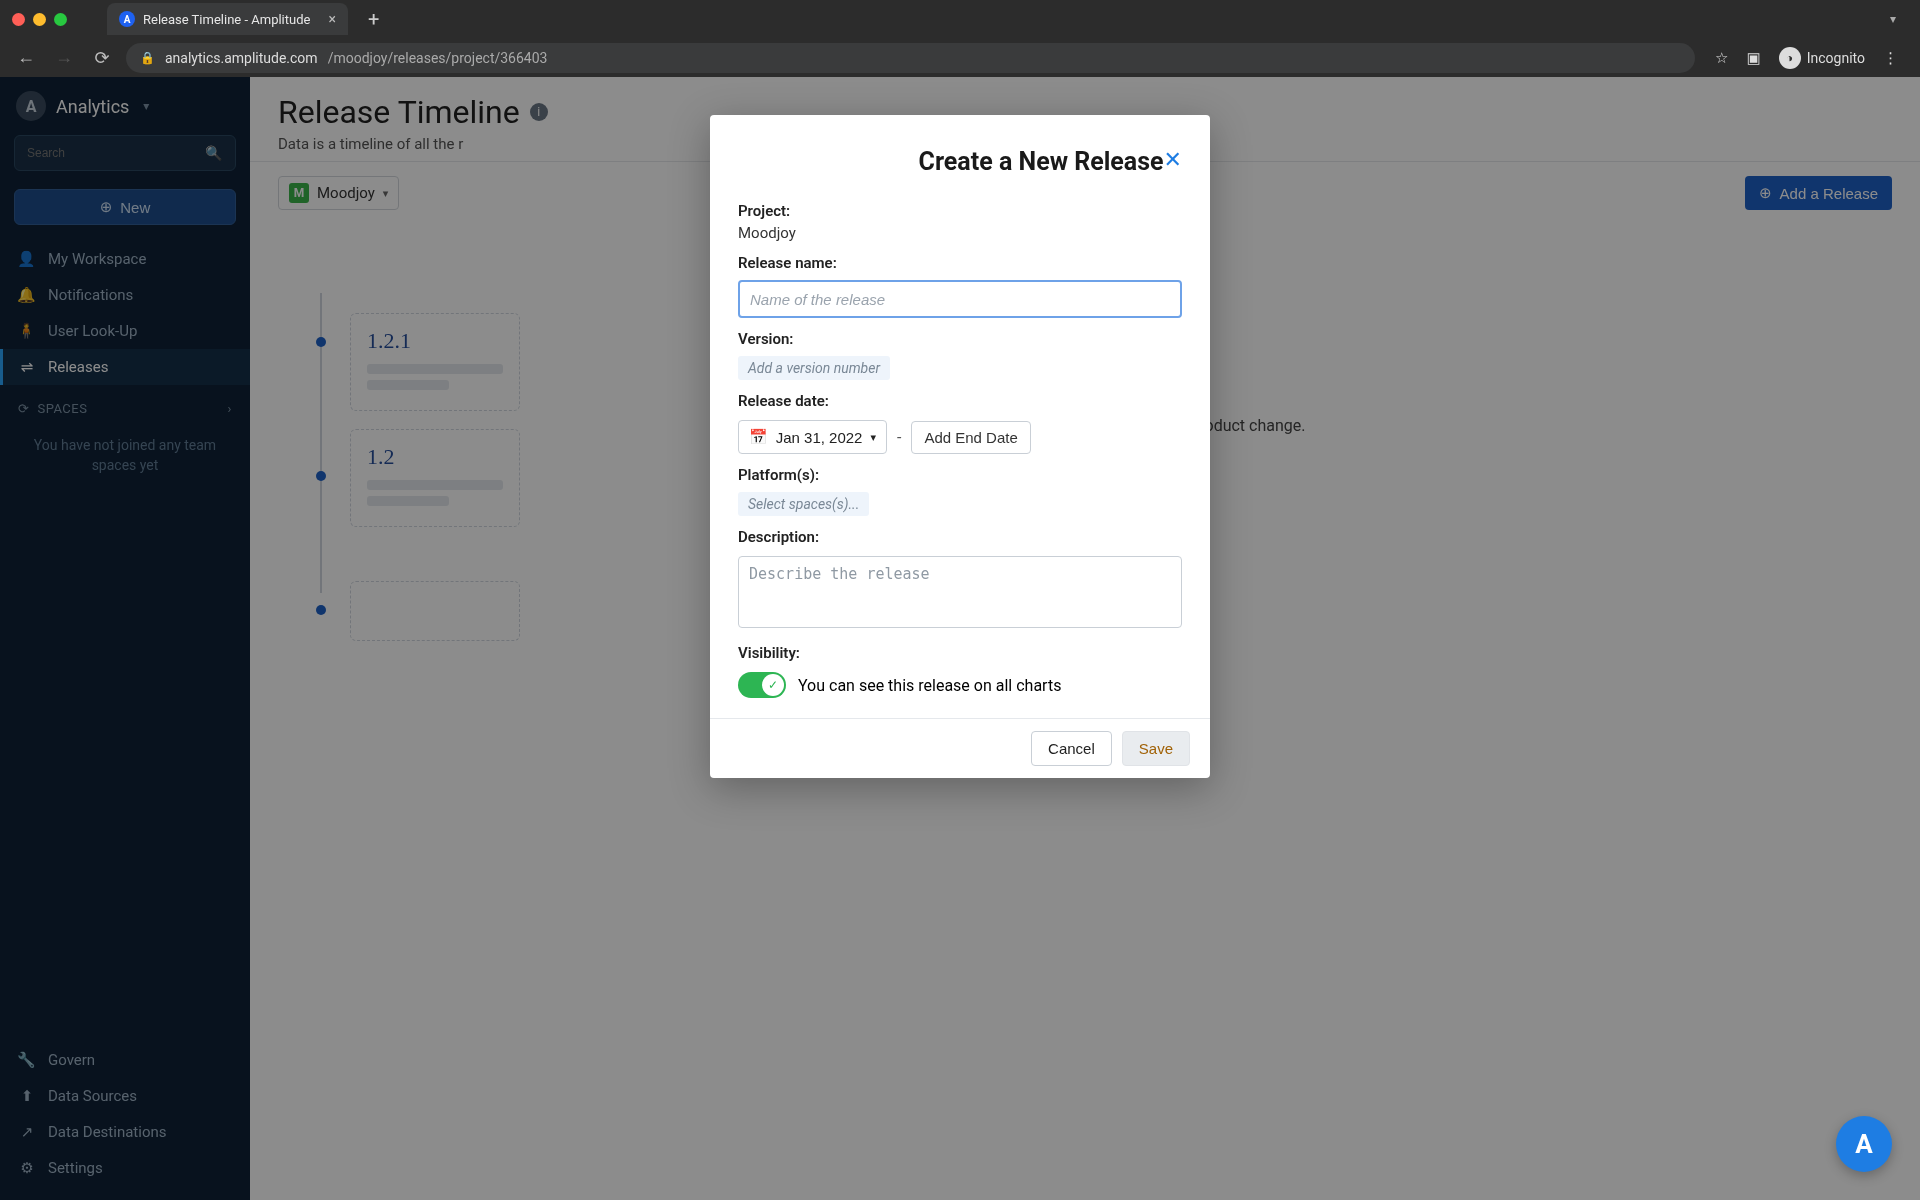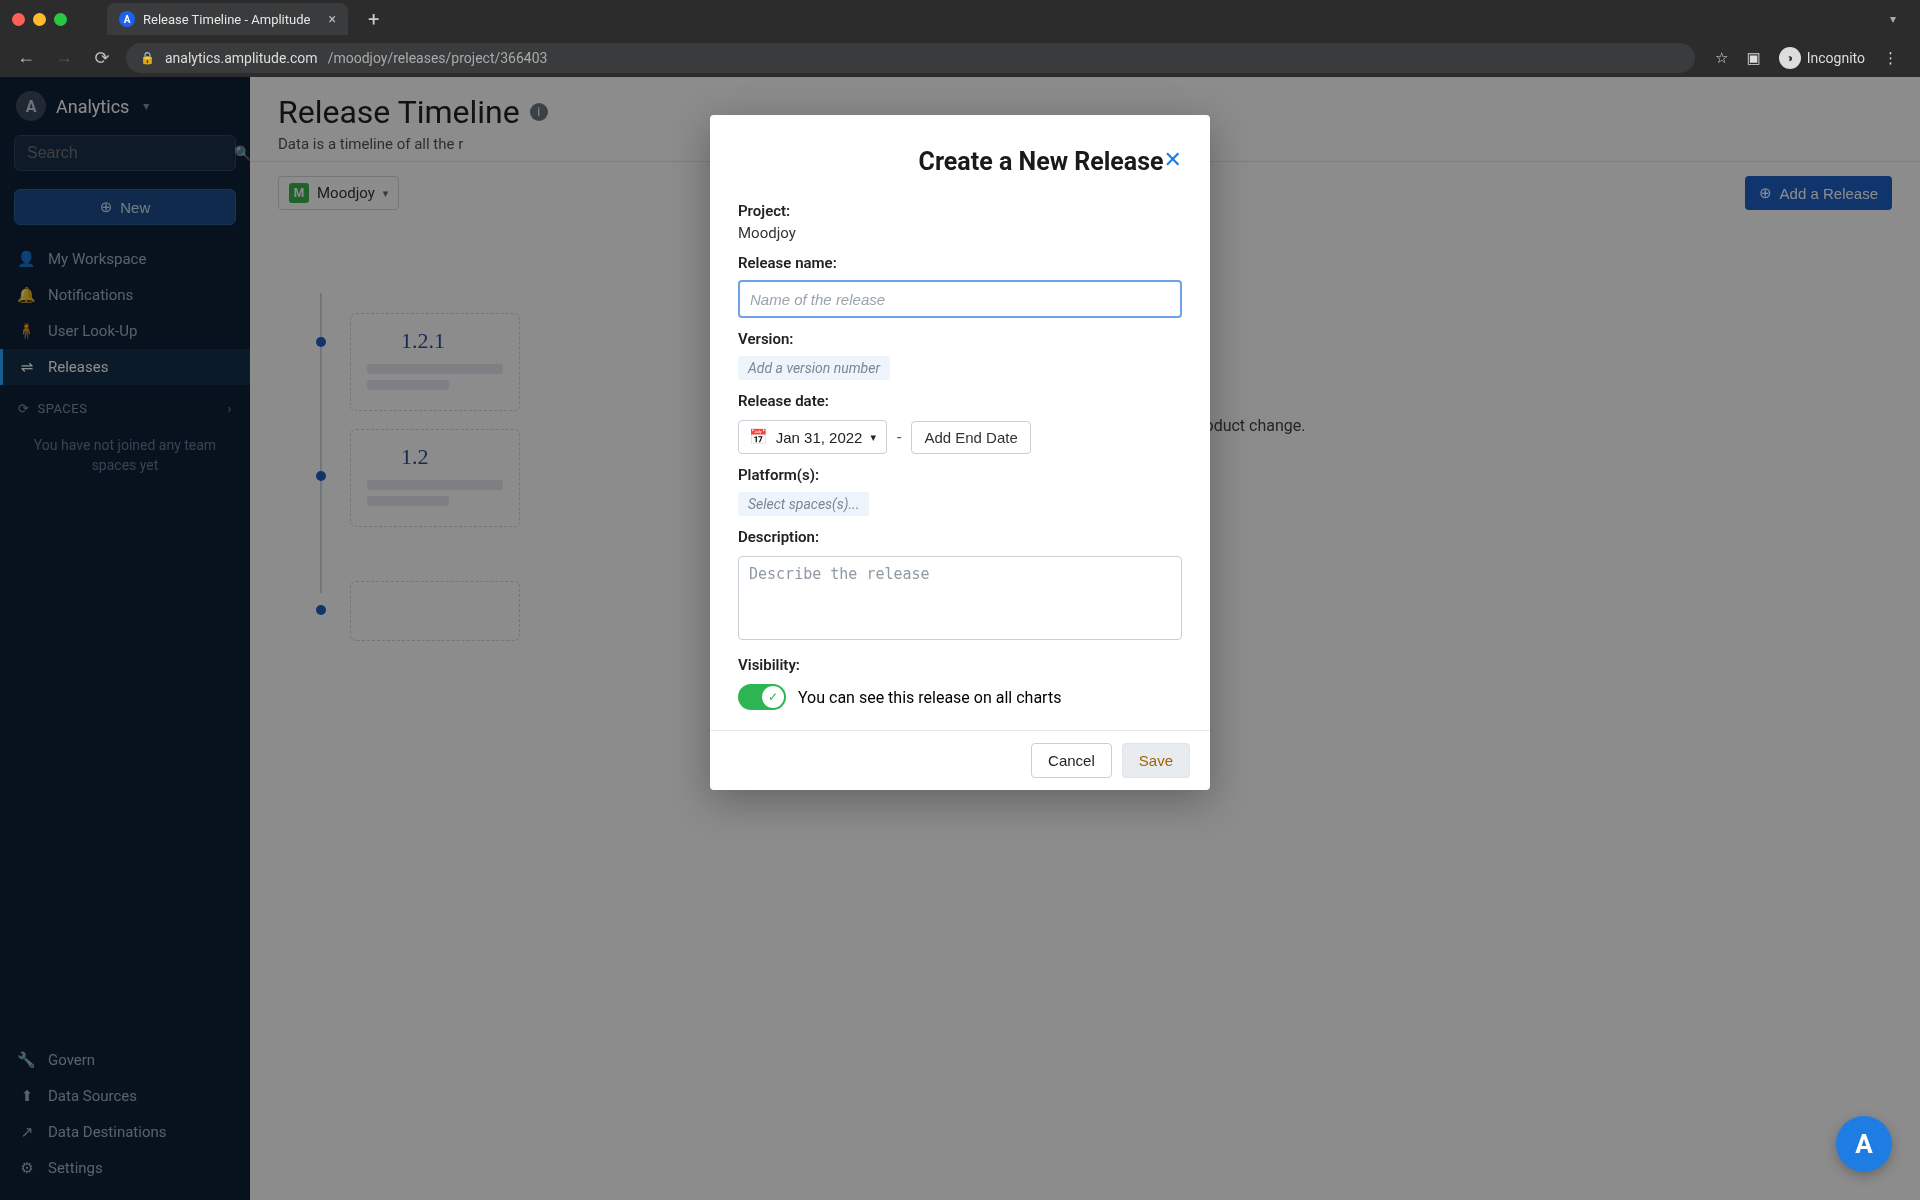--- a/index.html
+++ b/index.html
@@ -29,21 +29,21 @@
 
   
   .app { position:relative; width:100%; height: calc(1200px - 77px); background:#fff; }
 
   .sidebar { position:absolute; left:0; top:0; bottom:0; width:250px; background:#0f2237; color:#c3d0dd; display:flex; flex-direction:column; }
   .brand { display:flex; align-items:center; gap:10px; padding:14px 16px; font-size:18px; color:#fff; }
   .brand-logo { width:30px;height:30px;border-radius:50%;background:#3a4a5d;display:flex;align-items:center;justify-content:center;font-weight:bold;font-size:16px;color:#c8d4df;}
   .brand-chevron{ color:#7e93a7; font-size:12px; margin-left:4px;}
   .search-wrap{ padding:0 14px 12px;}
   .search-box{ display:flex; align-items:center; background:#1a3147; border:1px solid #2a4761; border-radius:6px; height:36px; padding:0 12px; color:#9fb3c6; font-size:14px;}
-  .search-box input{ flex:1; background:transparent; border:none; color:#7dd3fc; font-size:16px; outline:none;}
+  .search-box input{ flex:1; background:transparent; border:none; color:#7dd3fc; font-size:12px; outline:none;}
   .search-icon{color:#7e93a7; font-size:14px;}
   .new-btn-wrap{ padding: 6px 14px 16px;}
   .new-btn{ width:100%; height:36px; border-radius:6px; background:#1e4e8c; color:#cfe1f5; border:1px solid #325f97; font-size:15px; display:flex; align-items:center; justify-content:center; gap:8px;}
   .nav-list{ list-style:none; }
   .nav-item{ display:flex; align-items:center; gap:12px; padding:9px 18px; color:#9fb3c6; font-size:15px; cursor:pointer;}
   .nav-item.active{ background:#14304a; color:#fff; border-left:3px solid #2da8ff; padding-left:15px;}
   .sect-head{ padding:16px 18px 6px; color:#7e93a7; font-size:13px; letter-spacing:.5px; display:flex; justify-content:space-between; align-items:center;}
   .sect-head .chev{color:#7e93a7;}
   .spaces-empty{ color:#627d96; font-size:14px; text-align:center; padding:14px 24px; line-height:1.4;}
   .sidebar .flexgrow{flex:1;}
@@ -59,21 +59,21 @@
   .proj-chip{ display:flex; align-items:center; gap:8px; border:1px solid #d4d8dd; border-radius:4px; padding:6px 10px; font-size:15px; color:#333;}
   .proj-chip .sq{ width:20px;height:20px;background:#3bb54a;border-radius:3px;color:#fff;display:flex;align-items:center;justify-content:center;font-size:12px;font-weight:bold;}
   .toolbar .spacer{flex:1;}
   .add-release-btn{ background:#1e61c6; color:#fff; border:none; border-radius:4px; padding:8px 14px; font-size:15px; display:flex; align-items:center; gap:8px;}
 
   .content-area{ position:absolute; inset: 126px 0 0 0; }
   .timeline-ghost{ position:absolute; left:70px; top:90px; }
   .tl-line{ position:absolute; left:0; top:0; bottom:-300px; width:2px; background:#cfd6de;}
   .tl-dot{ position:absolute; left:-4px; width:10px; height:10px; border-radius:50%; background:#1e61c6;}
   .tl-card{ position:absolute; left:30px; width:170px; background:#fff; border:1px dashed #cfd6de; border-radius:6px; padding:14px 16px;}
-  .tl-card .ver{ color:#274f9c; font-size:22px; font-family: Georgia, serif; margin-bottom:10px;margin-left:34px;}
+  .tl-card .ver{ color:#274f9c; font-size:22px; font-family: Georgia, serif; margin-bottom:10px;}
   .tl-card .bar{ height:10px; background:#e4e8ed; border-radius:3px; margin:6px 0;}
   .tl-card .bar.short{width:60%;}
   .promo{ position:absolute; left:640px; right:40px; top:168px; }
   .promo h2{ font-size:22px; font-weight:600; color:#222; margin-bottom:18px;}
   .promo p{ color:#444; font-size:16px; margin:6px 0; line-height:1.5;}
 
   
   .overlay{ position:absolute; inset:0; background:rgba(0,0,0,.45);}
   .modal{ position:absolute; left:50%; top:38px; transform:translateX(-50%); width:500px; background:#fff; border-radius:4px; box-shadow:0 10px 40px rgba(0,0,0,.3); }
   .modal-head{ padding:32px 28px 6px; display:flex; justify-content:flex-end; align-items:flex-start;}
@@ -82,21 +82,21 @@
   .modal-body{ padding: 8px 28px 20px; }
   .field-label{ font-size:15px; font-weight:600; color:#222; margin-top:12px; }
   .field-val{ font-size:15px; color:#333; margin-top:4px;}
   .text-input{ width:100%; margin-top:8px; height:38px; border:2px solid #6ea2e8; border-radius:4px; padding:0 10px; font-size:15px; outline:none;}
   .text-input::placeholder{ color:#9aa3ad; font-style:italic;}
   .chip-input{ display:inline-block; margin-top:8px; background:#eef4fb; color:#7a8896; font-style:italic; font-size:14px; padding:4px 10px; border-radius:3px;}
   .date-row{ display:flex; align-items:center; gap:10px; margin-top:10px;}
   .date-btn{ display:flex; align-items:center; gap:8px; border:1px solid #c9cfd6; border-radius:4px; padding:7px 10px; font-size:15px; background:#fff; color:#222;}
   .date-sep{ color:#555;}
   .end-btn{ border:1px solid #c9cfd6; border-radius:4px; padding:7px 12px; font-size:15px; background:#fff; color:#333;}
-  .textarea{ width:100%; margin-top:10px; height:84px; border:1px solid #c9cfd6; border-radius:4px; padding:8px 10px; font-size:15px; resize:none; outline:none;}
+  .textarea{ width:100%; margin-top:10px; height:72px; border:1px solid #c9cfd6; border-radius:4px; padding:8px 10px; font-size:15px; resize:none; outline:none;}
   .textarea::placeholder{color:#8f99a3;}
   .vis-row{ display:flex; align-items:center; gap:12px; margin-top:10px;}
   .toggle{ width:48px; height:26px; border-radius:13px; background:#2db553; position:relative;}
   .toggle .knob{ position:absolute; right:2px; top:2px; width:22px; height:22px; border-radius:50%; background:#fff; display:flex; align-items:center; justify-content:center; color:#2db553; font-size:12px;}
   .modal-foot{ border-top:1px solid #e5e8ec; padding:12px 20px; display:flex; justify-content:flex-end; gap:10px;}
   .btn{ border-radius:4px; padding:8px 16px; font-size:15px; cursor:pointer;}
   .btn-cancel{ background:#fff; border:1px solid #c9cfd6; color:#222;}
   .btn-save{ background:#e9ecef; border:1px solid #e0e3e7; color:#a16207;}
 
   .fab{ position:absolute; right:28px; bottom:28px; width:56px; height:56px; border-radius:50%; background:#1e7de3; color:#fff; display:flex; align-items:center; justify-content:center; font-size:26px; font-weight:bold; box-shadow:0 4px 12px rgba(0,0,0,.25);}

